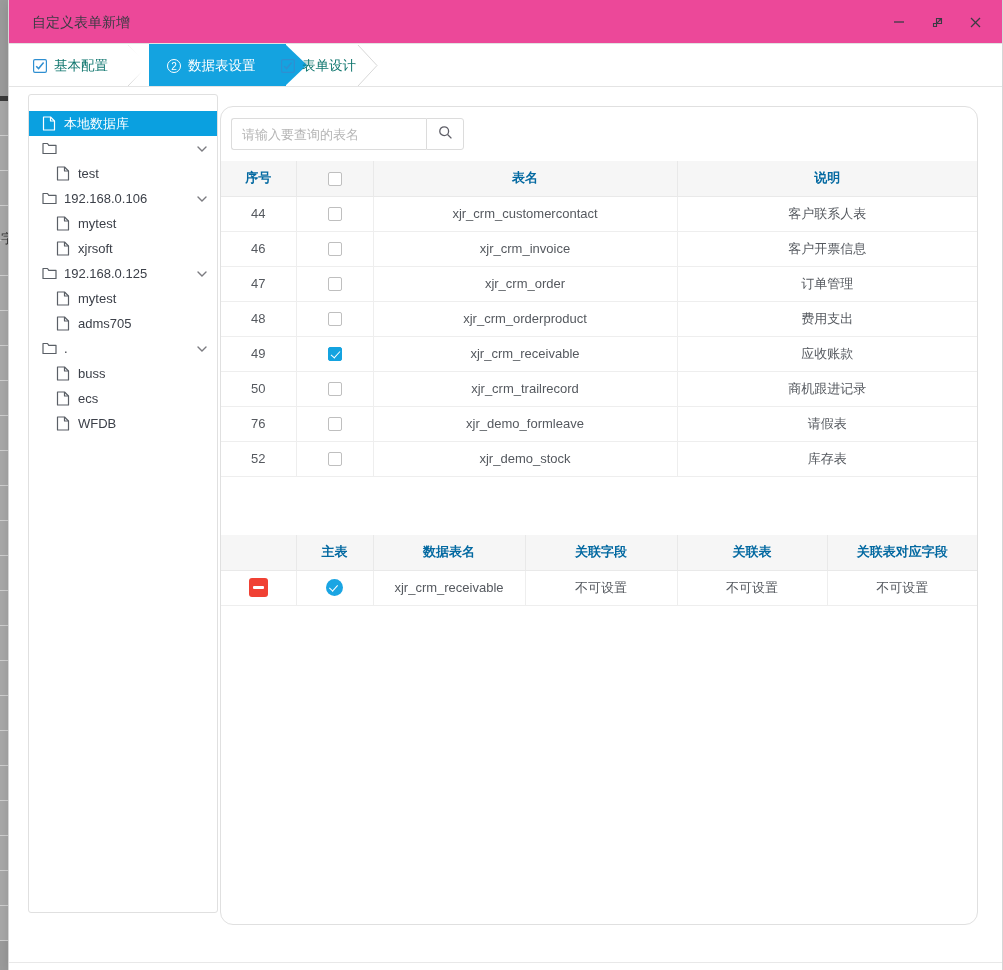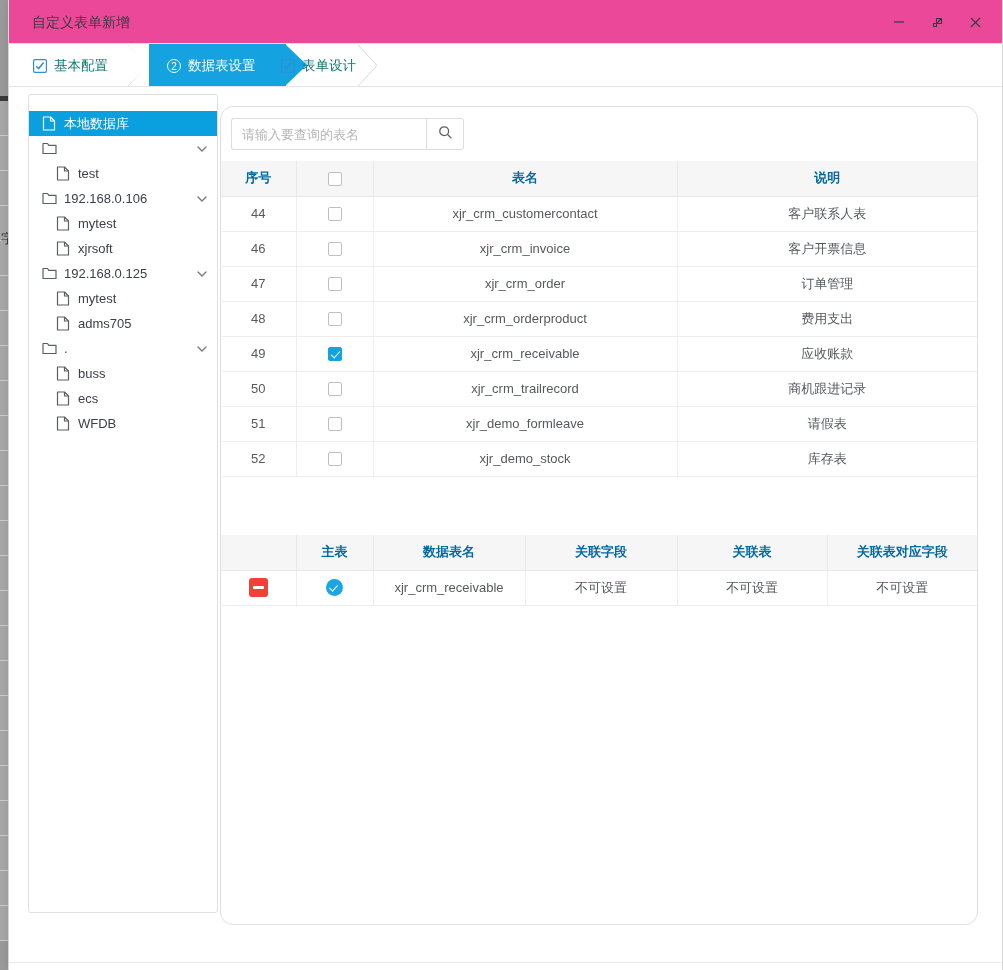--- a/index.html
+++ b/index.html
@@ -592,21 +592,21 @@
               <td>xjr_crm_receivable</td>
               <td>应收账款</td>
             </tr>
             <tr>
               <td>50</td>
               <td><span class="cbx"></span></td>
               <td>xjr_crm_trailrecord</td>
               <td>商机跟进记录</td>
             </tr>
             <tr>
-              <td>51</td>
+              <td>76</td>
               <td><span class="cbx"></span></td>
               <td>xjr_demo_formleave</td>
               <td>请假表</td>
             </tr>
             <tr>
               <td>52</td>
               <td><span class="cbx"></span></td>
               <td>xjr_demo_stock</td>
               <td>库存表</td>
             </tr>

